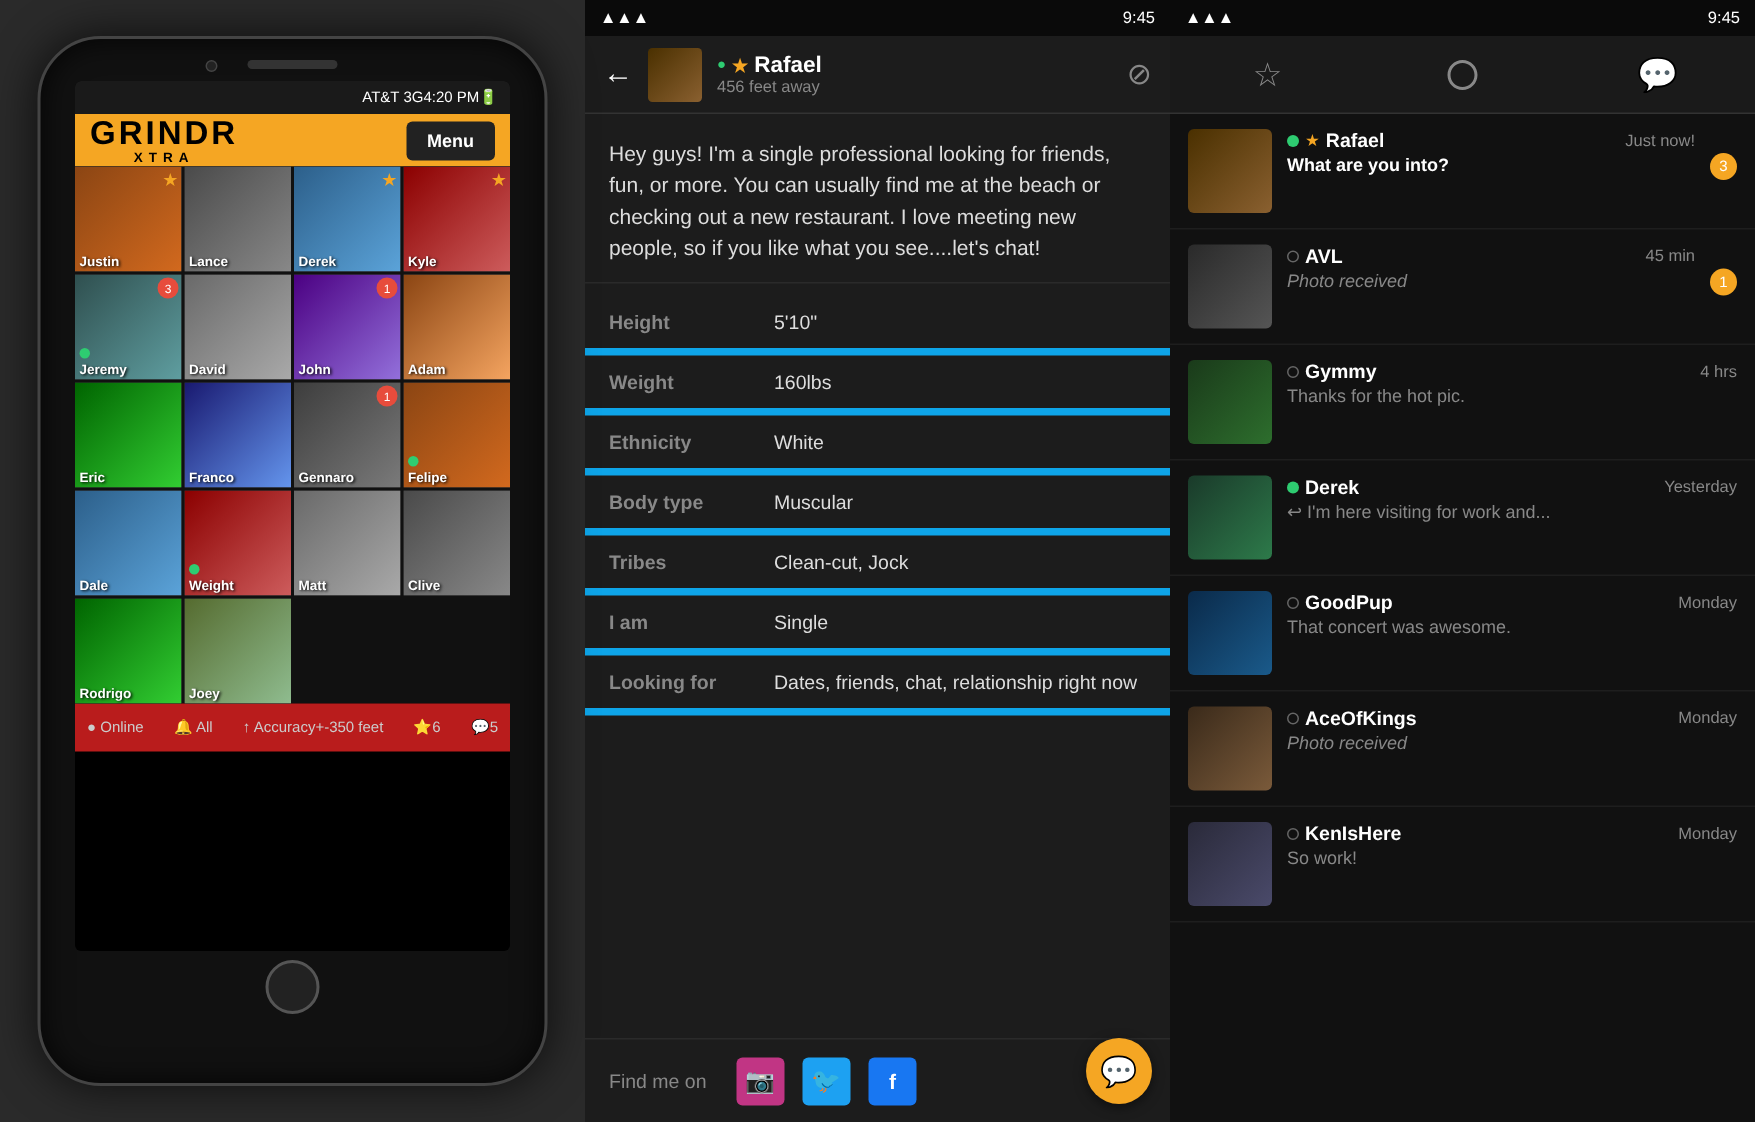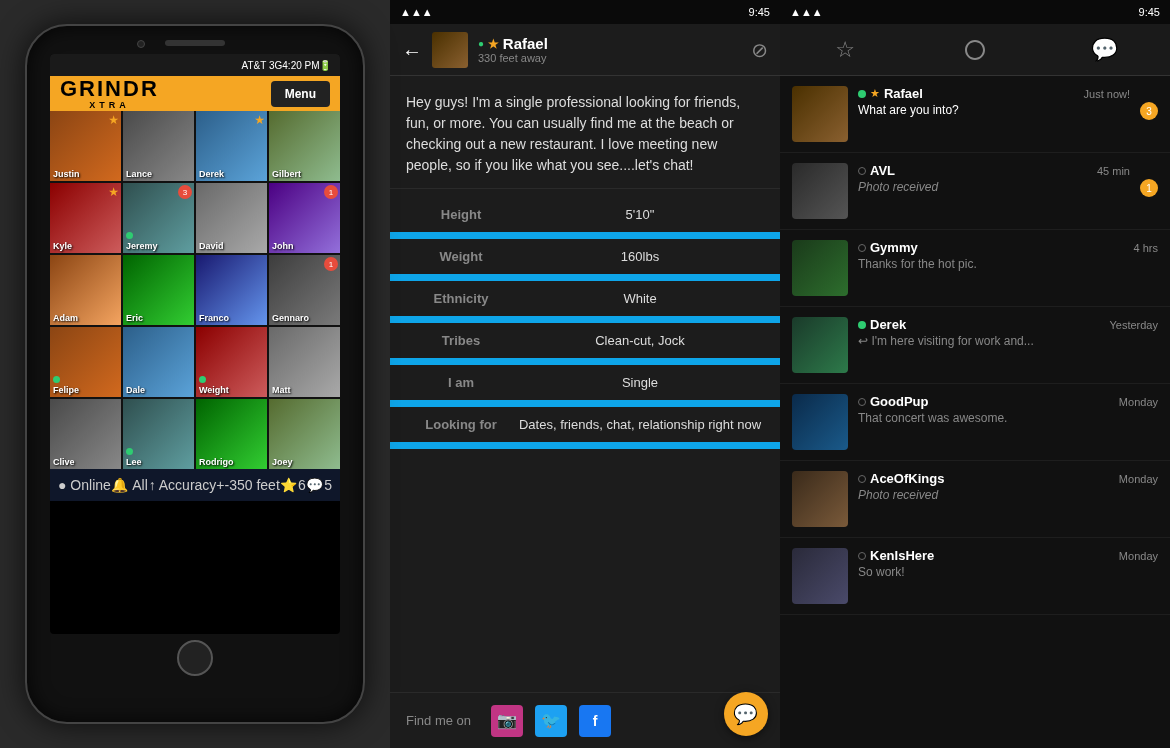--- a/index.html
+++ b/index.html
@@ -162,28 +162,28 @@
     .online-dot {
       position: absolute;
       bottom: 14px;
       left: 3px;
       width: 7px;
       height: 7px;
       background: #2ecc71;
       border-radius: 50%;
     }
     .iphone-bottom-bar {
-      background: #0f172a;
+      background: #b91c1c;
       height: 32px;
       width: 290px;
       display: flex;
       align-items: center;
       justify-content: space-between;
       padding: 0 8px;
-      font-size: 14px;
+      font-size: 10px;
       color: #ccc;
     }
     .iphone-home-btn {
       width: 36px;
       height: 36px;
       border-radius: 50%;
       background: #222;
       border: 2px solid #555;
       margin-top: 6px;
     }
@@ -260,22 +260,21 @@
       border-bottom: 1px solid #2a2a2a;
     }
     .profile-stats {
       flex: 1;
       overflow: hidden;
       padding: 8px 0;
     }
     .stat-row {
       display: flex;
       padding: 10px 16px;
-      border-bottom: 7px solid #0ea5e9;
-      text-align: center;
+      border-bottom: 5px solid #0ea5e9;
     }
     .stat-label {
       width: 110px;
       font-size: 13px;
       color: #888;
       font-weight: bold;
     }
     .stat-value {
       font-size: 13px;
       color: #ddd;
@@ -431,21 +430,21 @@
       color: #888;
     }
     .msg-preview {
       font-size: 12px;
       color: #888;
       white-space: nowrap;
       overflow: hidden;
       text-overflow: ellipsis;
     }
     .msg-preview.bold-name {
-      font-weight: normal;
+      font-weight: bold;
       color: #fff;
     }
     .msg-preview.italic {
       font-style: italic;
     }
     .msg-badge {
       background: #f5a623;
       color: #fff;
       border-radius: 50%;
       width: 18px;
@@ -504,24 +503,20 @@
         <div class="grid-item">
             <div class="grid-item-img av2"></div>
             <span class="grid-name">Lance</span>
           </div>
         <div class="grid-item">
             <div class="grid-item-img av3"></div>
             <span class="grid-name">Derek</span>
             <span class="grid-star">★</span>
           </div>
         <div class="grid-item">
-            <div class="grid-item-img av4"></div>
-            <span class="grid-name">Gilbert</span>
-          </div>
-        <div class="grid-item">
             <div class="grid-item-img av5"></div>
             <span class="grid-name">Kyle</span>
             <span class="grid-star">★</span>
           </div>
         <div class="grid-item">
             <div class="grid-item-img av6"></div>
             <div class="online-dot"></div>
             <span class="grid-name">Jeremy</span>
             <span class="grid-badge">3</span>
           </div>
@@ -565,25 +560,20 @@
             <div class="online-dot"></div>
             <span class="grid-name">Weight</span>
           </div>
         <div class="grid-item">
             <div class="grid-item-img av7"></div>
             <span class="grid-name">Matt</span>
           </div>
         <div class="grid-item">
             <div class="grid-item-img av2"></div>
             <span class="grid-name">Clive</span>
-          </div>
-        <div class="grid-item">
-            <div class="grid-item-img av6"></div>
-            <div class="online-dot"></div>
-            <span class="grid-name">Lee</span>
           </div>
         <div class="grid-item">
             <div class="grid-item-img av9"></div>
             <span class="grid-name">Rodrigo</span>
           </div>
         <div class="grid-item">
             <div class="grid-item-img av4"></div>
             <span class="grid-name">Joey</span>
           </div>
       </div>
@@ -607,37 +597,41 @@
   </div>
   <div class="profile-nav">
     <span class="back-arrow">←</span>
     <div class="profile-nav-avatar" style="background: linear-gradient(135deg,#4a3000,#8a6030);"></div>
     <div class="profile-nav-info">
       <div class="profile-nav-name">
         <span style="color:#2ecc71;font-size:10px;">●</span>
         <span style="color:#f5a623;font-size:12px;">★</span>
         <span>Rafael</span>
       </div>
-      <div class="profile-nav-dist">330 feet away</div>
+      <div class="profile-nav-dist">456 feet away</div>
     </div>
     <span class="block-icon">⊘</span>
   </div>
   <div class="profile-bio">Hey guys! I'm a single professional looking for friends, fun, or more. You can usually find me at the beach or checking out a new restaurant. I love meeting new people, so if you like what you see....let's chat!</div>
   <div class="profile-stats">
     <div class="stat-row">
       <span class="stat-label">Height</span>
       <span class="stat-value">5'10"</span>
     </div>
     <div class="stat-row">
       <span class="stat-label">Weight</span>
       <span class="stat-value">160lbs</span>
     </div>
     <div class="stat-row">
       <span class="stat-label">Ethnicity</span>
       <span class="stat-value">White</span>
+    </div>
+    <div class="stat-row">
+      <span class="stat-label">Body type</span>
+      <span class="stat-value">Muscular</span>
     </div>
     <div class="stat-row">
       <span class="stat-label">Tribes</span>
       <span class="stat-value">Clean-cut, Jock</span>
     </div>
     <div class="stat-row">
       <span class="stat-label">I am</span>
       <span class="stat-value">Single</span>
     </div>
     <div class="stat-row">

